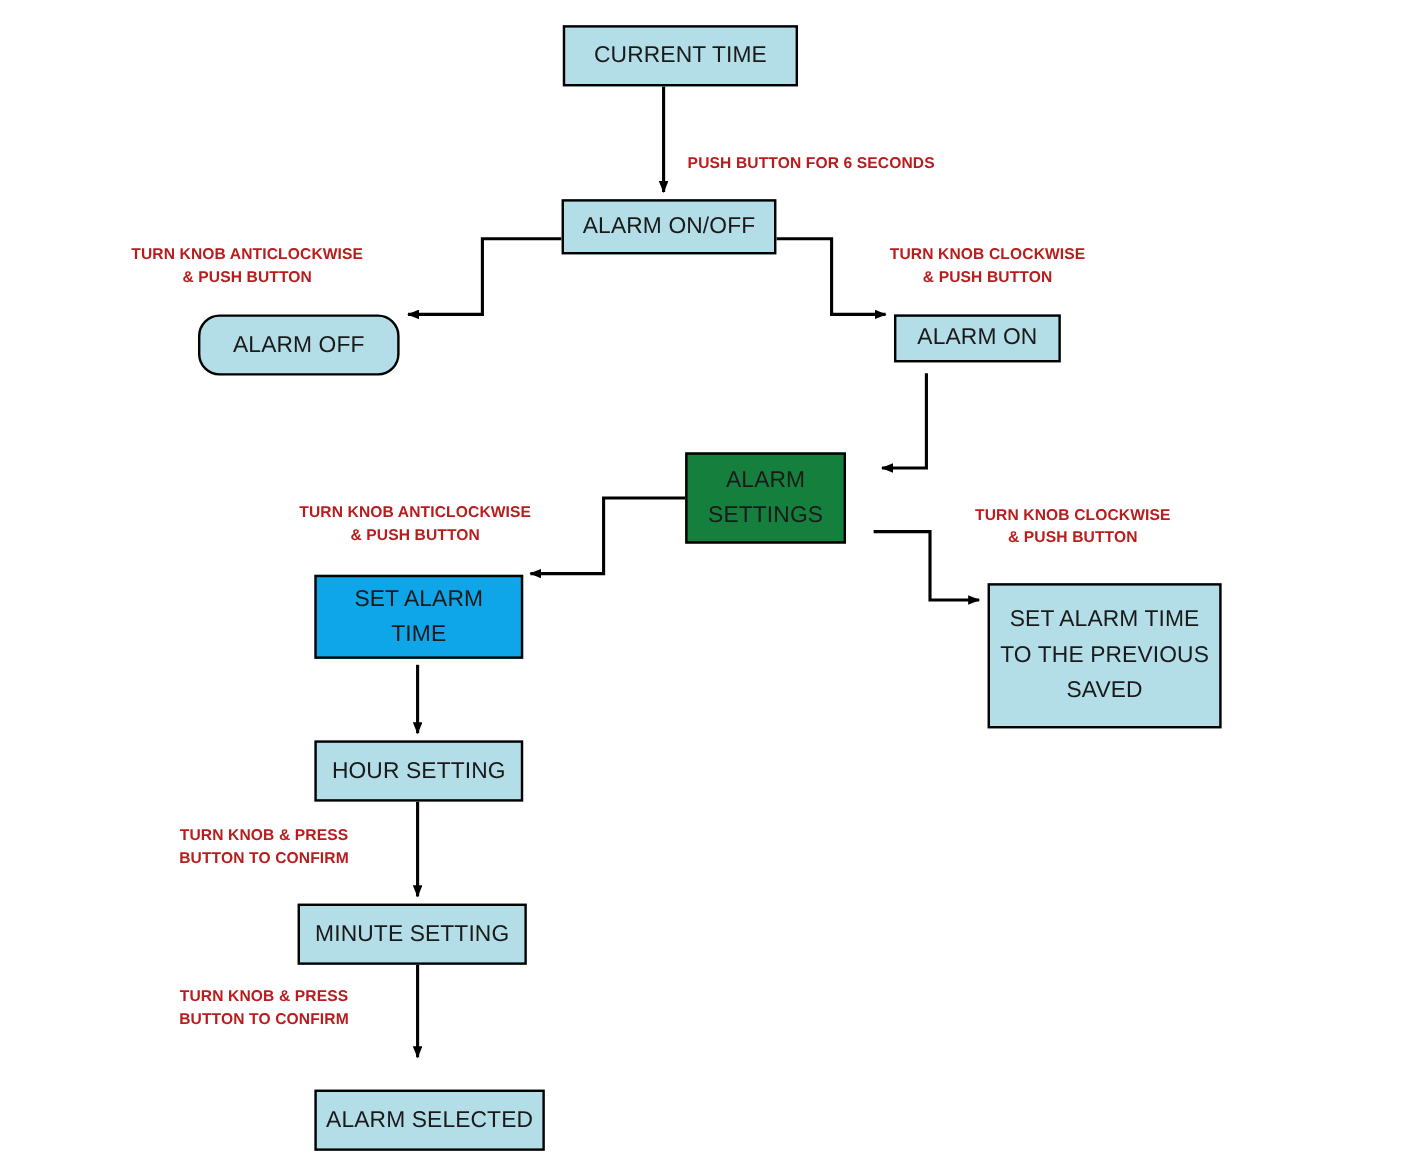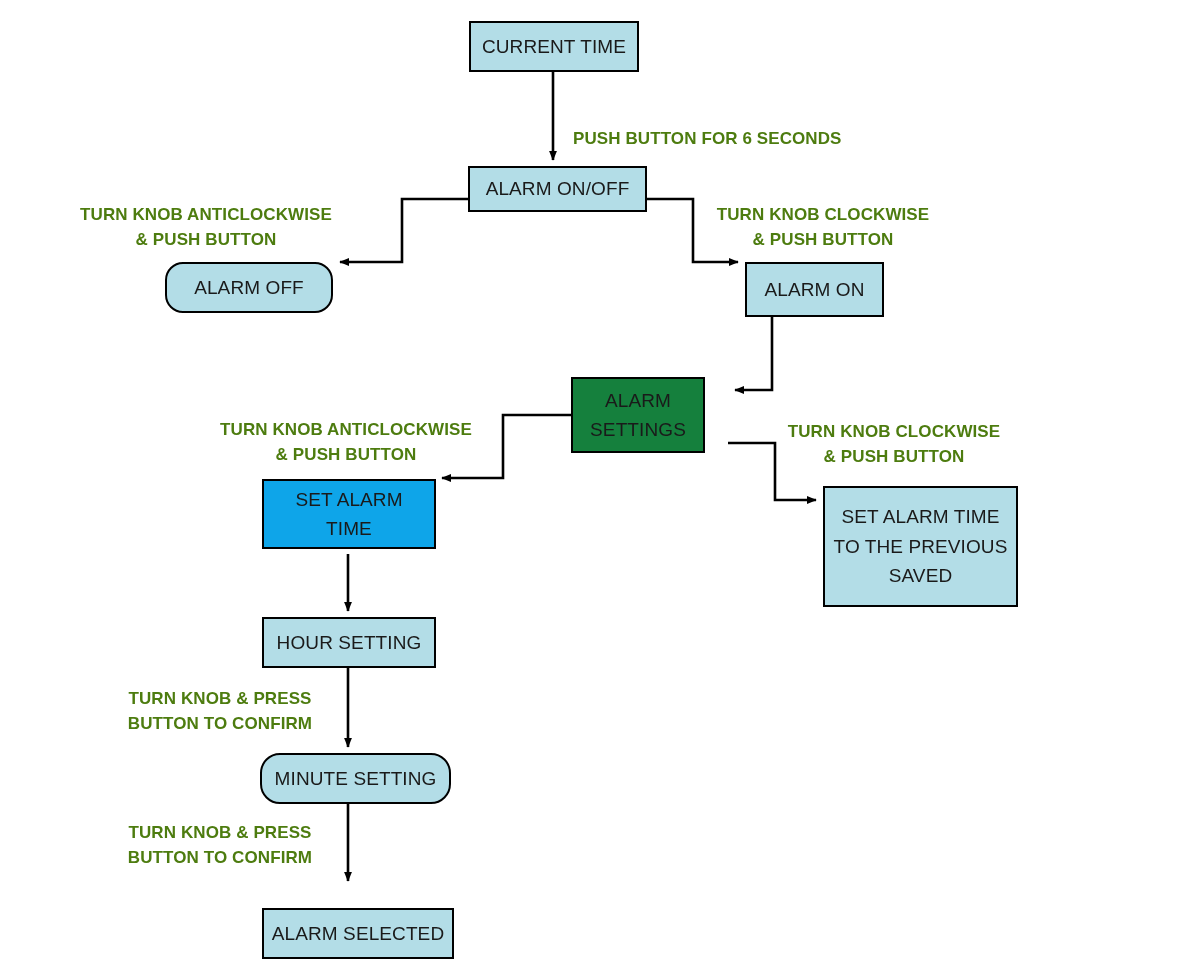--- a/index.html
+++ b/index.html
@@ -39,23 +39,23 @@
     font-size: 19px;
     font-weight: 400;
     line-height: 1.55;
     letter-spacing: 0.1px;
     white-space: pre-line;
     z-index: 2;
   }
   .edge-label {
     position: absolute;
     font-family: "Liberation Sans", sans-serif;
-    font-size: 17px;
+    font-size: 13px;
     font-weight: bold;
-    color: #4d7c0f;
+    color: #b91c1c;
     text-align: center;
     line-height: 1.45;
     white-space: pre-line;
     letter-spacing: 0.1px;
     z-index: 3;
   }
   .edge-label.align-center { transform: translateX(-50%); }
 </style>
 </head>
 <body>
@@ -75,33 +75,33 @@
         <path d="M 772,311 L 772,390 L 735,390" fill="none" stroke="#000000" stroke-width="2.6" stroke-linecap="butt" stroke-linejoin="miter" marker-end="url(#arrowhead)"></path>
         <path d="M 571,415 L 503,415 L 503,478 L 442,478" fill="none" stroke="#000000" stroke-width="2.6" stroke-linecap="butt" stroke-linejoin="miter" marker-end="url(#arrowhead)"></path>
         <path d="M 728,443 L 775,443 L 775,500 L 816,500" fill="none" stroke="#000000" stroke-width="2.6" stroke-linecap="butt" stroke-linejoin="miter" marker-end="url(#arrowhead)"></path>
         <path d="M 348,554 L 348,611" fill="none" stroke="#000000" stroke-width="2.6" stroke-linecap="butt" stroke-linejoin="miter" marker-end="url(#arrowhead)"></path>
         <path d="M 348,668 L 348,747" fill="none" stroke="#000000" stroke-width="2.6" stroke-linecap="butt" stroke-linejoin="miter" marker-end="url(#arrowhead)"></path>
         <path d="M 348,804 L 348,881" fill="none" stroke="#000000" stroke-width="2.6" stroke-linecap="butt" stroke-linejoin="miter" marker-end="url(#arrowhead)"></path>
       </g>
   </svg>
 
   <div id="node-layer">
-      <div class="node" style="left: 469px; top: 21px; width: 170px; height: 51px; background: rgb(179, 221, 231); border-color: rgb(0, 0, 0);">CURRENT TIME</div>
+      <div class="node" style="left: 469px; top: 21px; width: 196px; height: 51px; background: rgb(179, 221, 231); border-color: rgb(0, 0, 0);">CURRENT TIME</div>
       <div class="node" style="left: 468px; top: 166px; width: 179px; height: 46px; background: rgb(179, 221, 231); border-color: rgb(0, 0, 0);">ALARM ON/OFF</div>
       <div class="node" style="left: 165px; top: 262px; width: 168px; height: 51px; background: rgb(179, 221, 231); border-color: rgb(0, 0, 0); border-radius: 18px;">ALARM OFF</div>
-      <div class="node" style="left: 745px; top: 262px; width: 139px; height: 55px; background: rgb(179, 221, 231); border-color: rgb(0, 0, 0);">ALARM ON</div>
+      <div class="node" style="left: 745px; top: 262px; width: 139px; height: 40px; background: rgb(179, 221, 231); border-color: rgb(0, 0, 0);">ALARM ON</div>
       <div class="node" style="left: 571px; top: 377px; width: 134px; height: 76px; background: #15803d; border-color: rgb(0, 0, 0);">ALARM
 SETTINGS</div>
       <div class="node" style="left: 262px; top: 479px; width: 174px; height: 70px; background: #0ea5e9; border-color: rgb(0, 0, 0);">SET ALARM
 TIME</div>
       <div class="node" style="left: 823px; top: 486px; width: 195px; height: 121px; background: rgb(179, 221, 231); border-color: rgb(0, 0, 0);">SET ALARM TIME
 TO THE PREVIOUS
 SAVED</div>
       <div class="node" style="left: 262px; top: 617px; width: 174px; height: 51px; background: rgb(179, 221, 231); border-color: rgb(0, 0, 0); text-align: right;">HOUR SETTING</div>
-      <div class="node" style="left: 260px; top: 753px; width: 191px; height: 51px; background: rgb(179, 221, 231); border-color: rgb(0, 0, 0); border-radius: 20px;">MINUTE SETTING</div>
+      <div class="node" style="left: 248px; top: 753px; width: 191px; height: 51px; background: rgb(179, 221, 231); border-color: rgb(0, 0, 0);">MINUTE SETTING</div>
       <div class="node" style="left: 262px; top: 908px; width: 192px; height: 51px; background: rgb(179, 221, 231); border-color: rgb(0, 0, 0);">ALARM SELECTED</div>
     </div>
   <div id="label-layer">
       <div class="edge-label" style="left: 573px; top: 127px;">PUSH BUTTON FOR 6 SECONDS</div>
       <div class="edge-label align-center" style="left: 206px; top: 203px;">TURN KNOB ANTICLOCKWISE
 &amp; PUSH BUTTON</div>
       <div class="edge-label align-center" style="left: 823px; top: 203px;">TURN KNOB CLOCKWISE
 &amp; PUSH BUTTON</div>
       <div class="edge-label align-center" style="left: 346px; top: 418px;">TURN KNOB ANTICLOCKWISE
 &amp; PUSH BUTTON</div>

